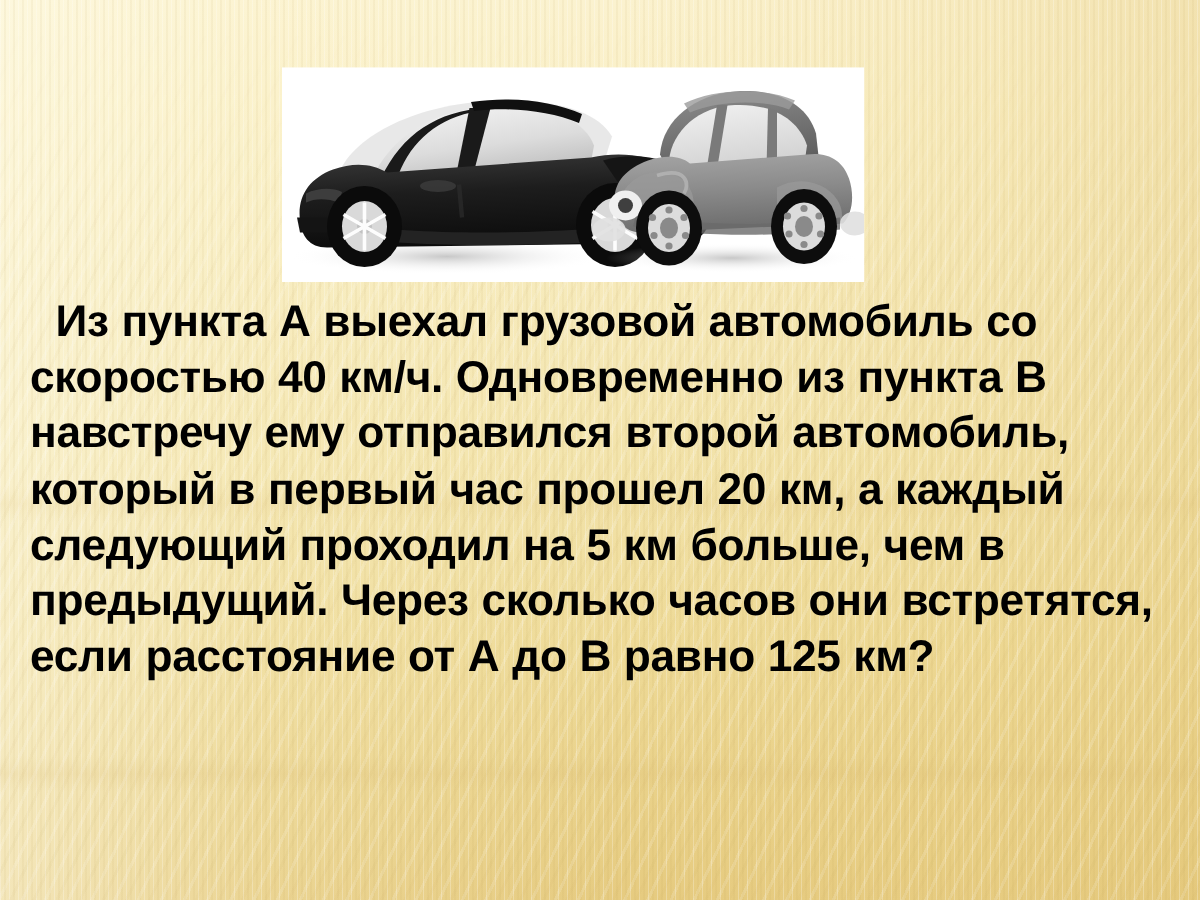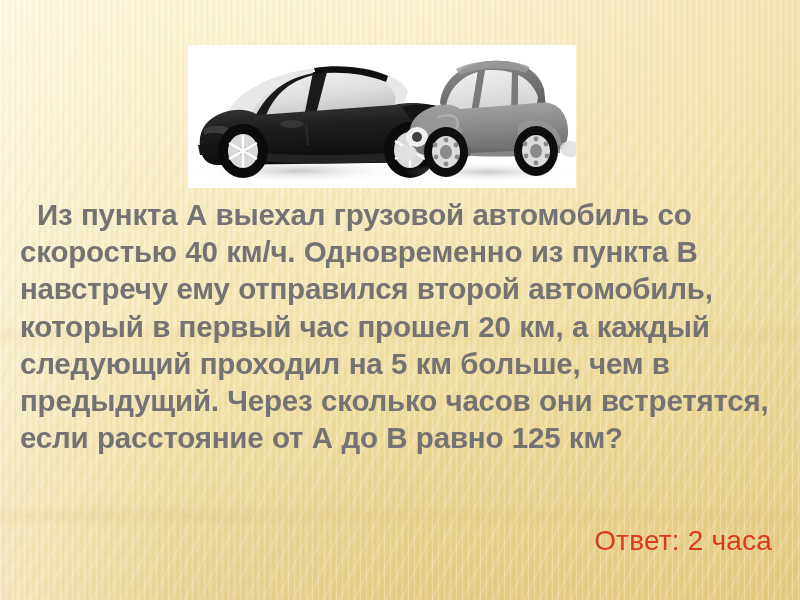--- a/index.html
+++ b/index.html
@@ -110,21 +110,21 @@
     overflow: hidden;
   }
   #picture-panel svg { display: block; }
 
   
   #problem-text {
     position: absolute;
     left: 20px;
     top: 196px;
     width: 768px;
-    color: #737373;
+    color: #000000;
     font-family: "Liberation Sans", "DejaVu Sans", sans-serif;
     font-weight: bold;
     font-size: 29.5px;
     line-height: 37.2px;
     letter-spacing: -0.2px;
     word-spacing: 0.5px;
     text-align: left;
     white-space: pre-wrap;
     -webkit-font-smoothing: antialiased;
   }
@@ -297,15 +297,14 @@
             <circle cx="338" cy="111" r="2.4"></circle>
             <circle cx="337" cy="99" r="2.4"></circle>
           </g>
         </g>
       </g>
     </svg>
   </div>
 
   <div id="problem-text">  Из пункта А выехал грузовой автомобиль со скоростью 40 км/ч. Одновременно из пункта В навстречу ему отправился второй автомобиль, который в первый час прошел 20 км, а каждый следующий проходил на 5 км больше, чем в предыдущий. Через сколько часов они встретятся, если расстояние от А до В равно 125 км?</div>
 
-  <div id="answer">Ответ: 2 часа</div>
 
 </div>
 
 </body></html>

